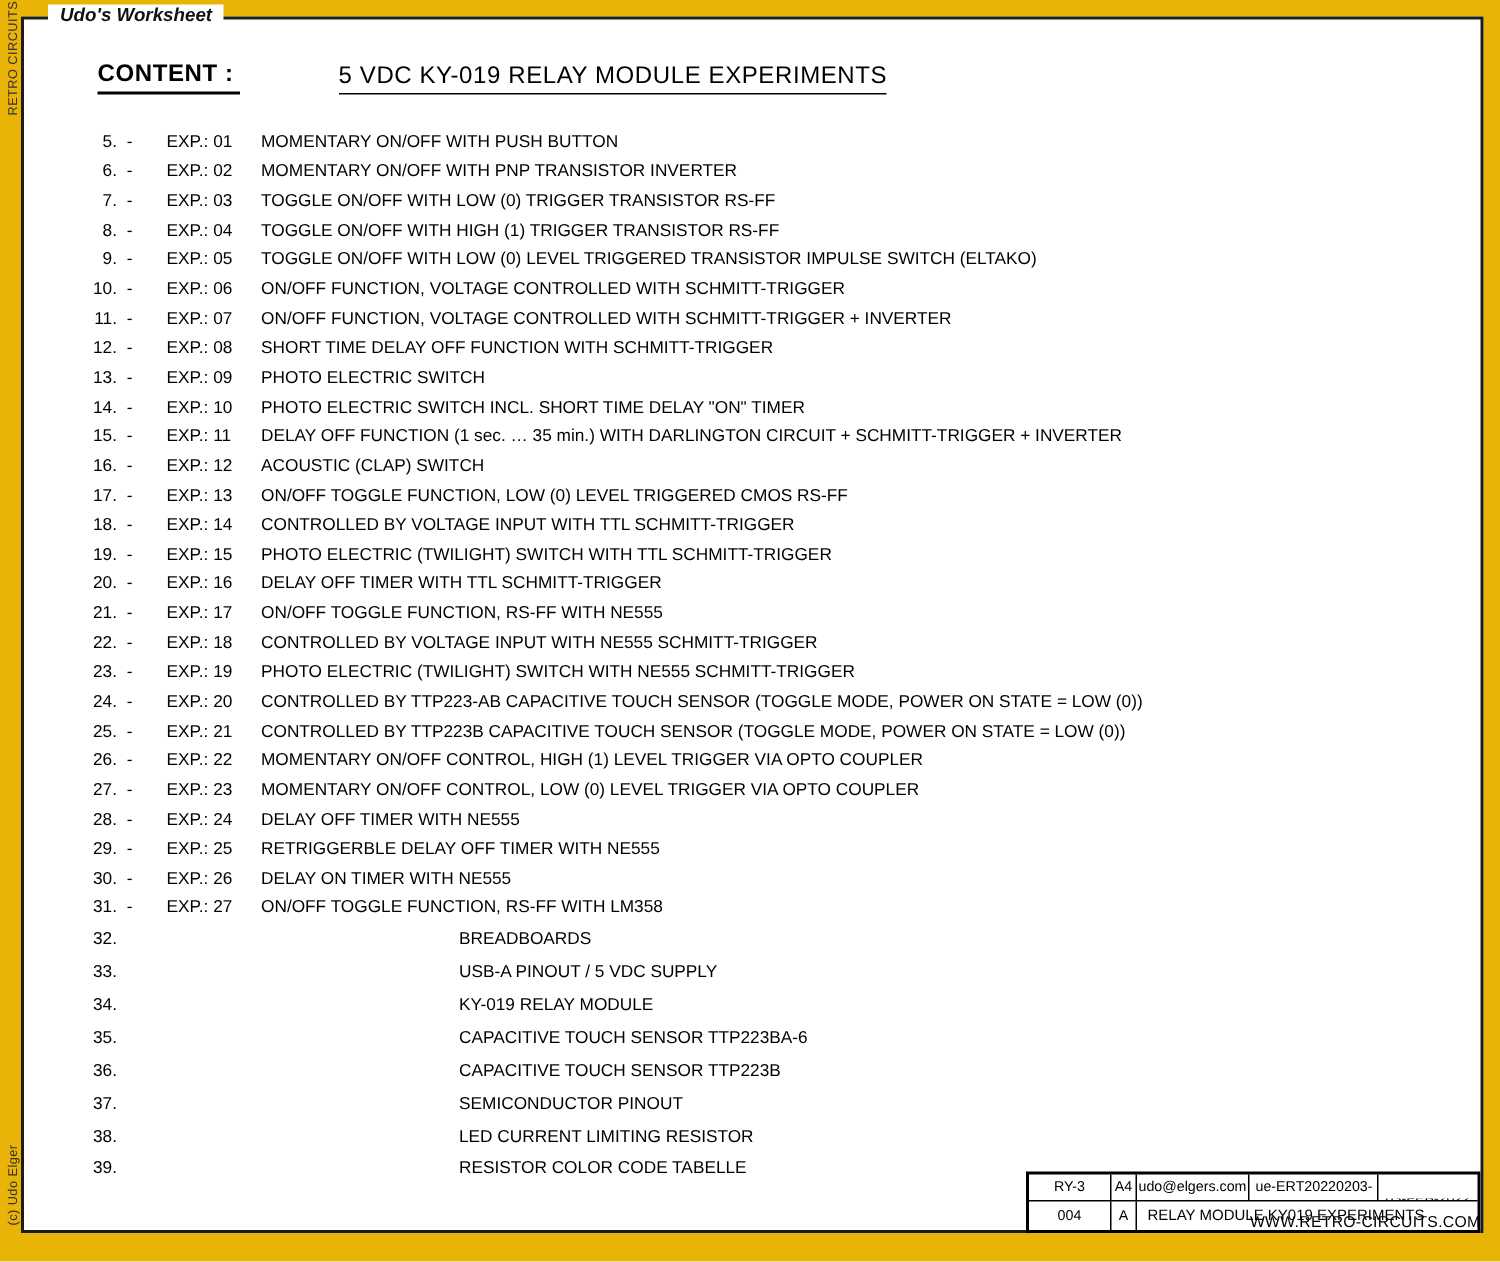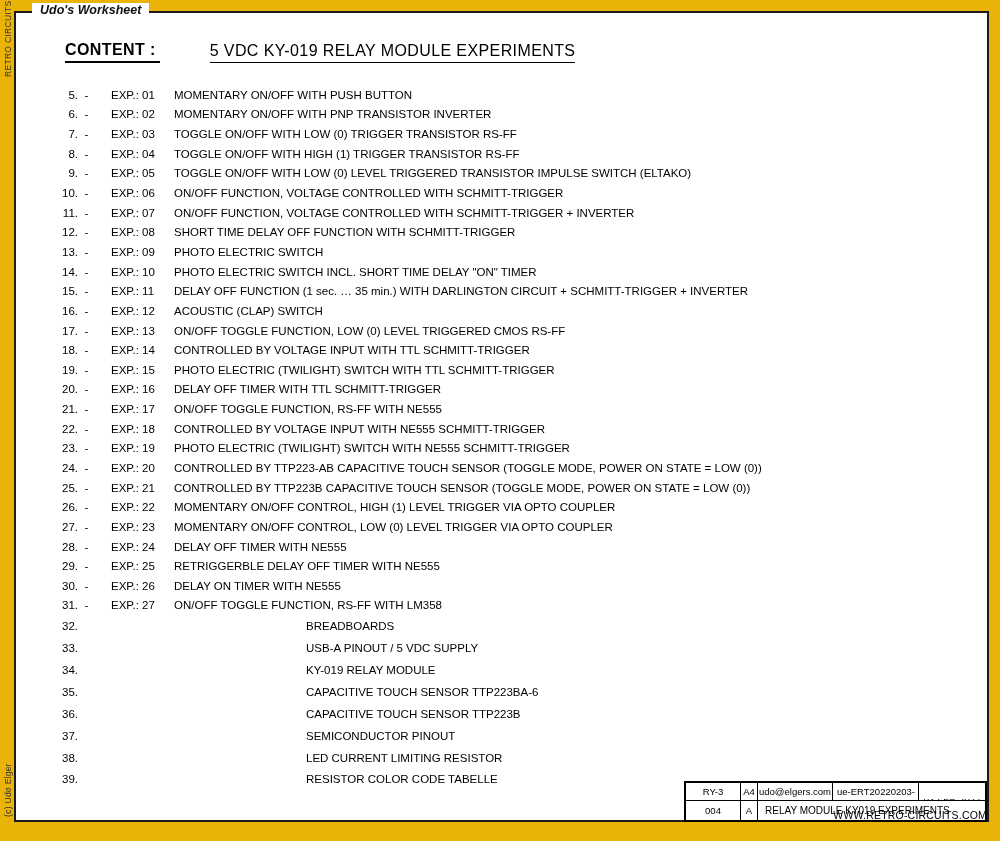--- a/index.html
+++ b/index.html
@@ -26,21 +26,21 @@
   .vlabel.top    { left:3px;  top:77px;  }
   .vlabel.bottom { left:3px;  top:817px; }
 
   
   .title-row { position:absolute; left:65px; top:41px; display:flex; align-items:center; }
   .title-label {
     font-size:16px; font-weight:bold; letter-spacing:0.4px;
     border-bottom:2px solid #000; padding-bottom:2px; padding-right:4px;
   }
   .title-value {
-    margin-left:50px; font-size:16px; letter-spacing:0.4px;
+    margin-left:66px; font-size:16px; letter-spacing:0.4px;
     border-bottom:1.5px solid #000; padding-bottom:2px;
   }
 
   
   .toc { position:absolute; left:40px; top:85px; width:920px; font-size:11.5px; }
   .toc-row { display:flex; align-items:center; height:19.65px; white-space:nowrap; }
   .toc-row.plain { height:21.9px;gap:44px; }
   .col-num  { width:38px; text-align:right; }
   .col-dash { width:17px; text-align:center; }
   .col-exp  { width:63px;padding-left:16px; }

